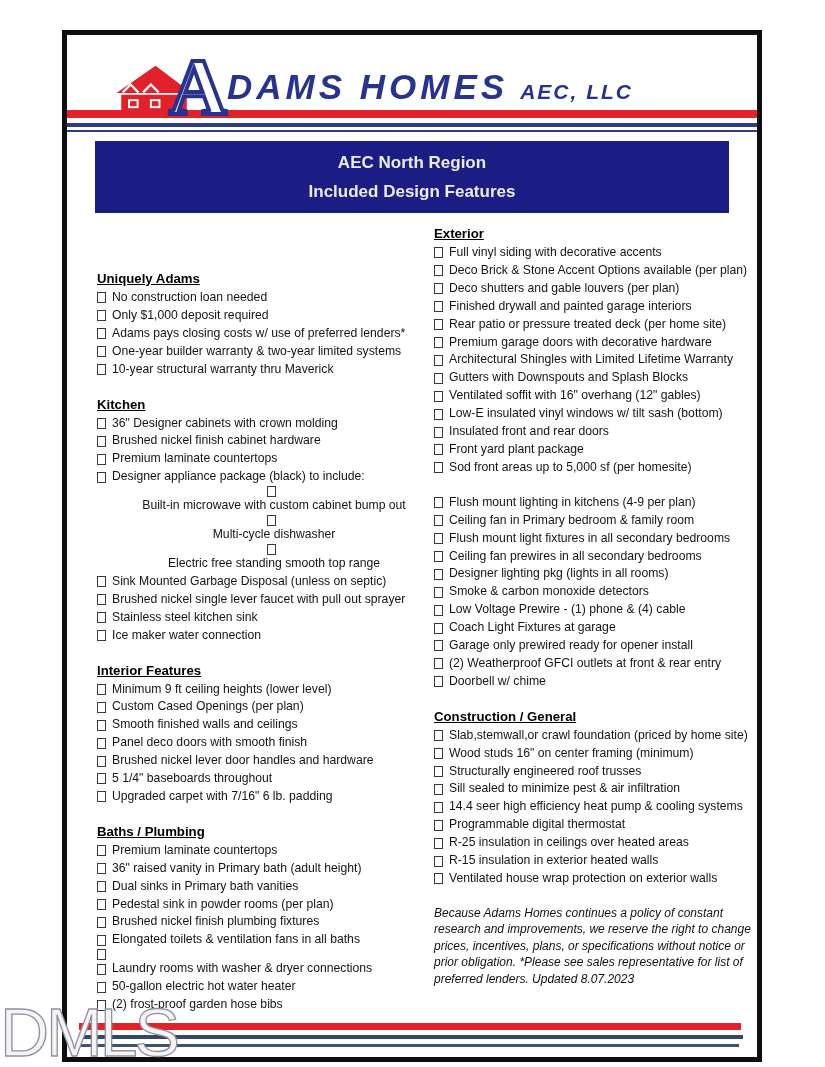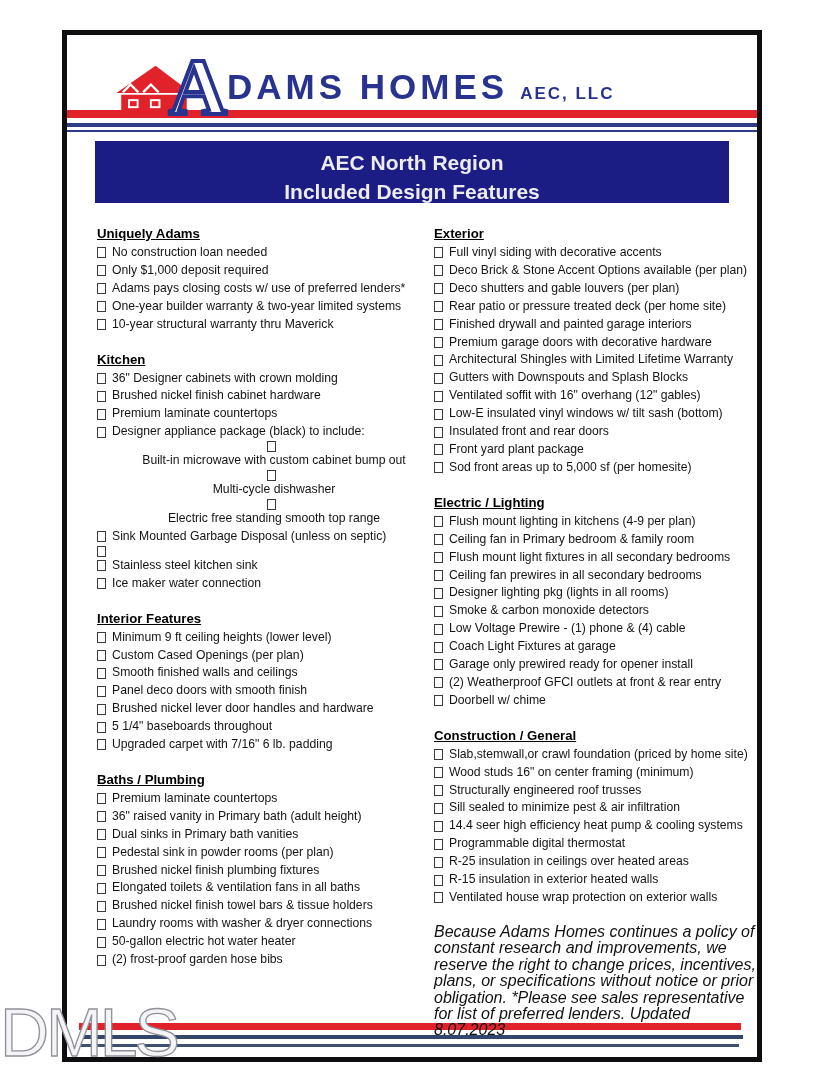--- a/index.html
+++ b/index.html
@@ -6,53 +6,53 @@
     font-family:"Liberation Sans",sans-serif;position:relative;overflow:hidden;}
 
   .page{position:absolute;left:62px;top:30px;width:700px;height:1032px;
     box-sizing:border-box;border:5px solid #0e0e10;background:#fff;overflow:hidden;}
 
   
   .logo-house{position:absolute;left:48px;top:26px;width:78px;height:58px;z-index:3;}
   .logo-bigA{position:absolute;left:102px;top:14px;z-index:3;
     font-family:"Liberation Serif",serif;font-weight:bold;font-size:80px;line-height:0.95;
     color:#ffffff;-webkit-text-stroke:4px #283390;}
-  .logo-brand{position:absolute;left:160px;top:34px;z-index:3;display:flex;align-items:baseline;gap:12px;}
+  .logo-brand{position:absolute;left:160px;top:34px;z-index:3;display:flex;align-items:baseline;gap:12px;font-style:italic;}
   .logo-brand .brand-main{font-weight:bold;font-size:35px;letter-spacing:4px;color:#283390;line-height:1;}
-  .logo-brand .brand-suffix{font-weight:bold;font-size:17px;letter-spacing:2px;color:#283390;line-height:1;}
+  .logo-brand .brand-suffix{font-weight:bold;font-size:21px;letter-spacing:2px;color:#283390;line-height:1;}
 
   
   .bar{position:absolute;left:0;width:100%;z-index:1;}
   .bar.red-top{top:75px;height:8px;background:#e2222b;}
   .bar.blue-top1{top:88px;height:4px;background:#2d3d85;}
   .bar.blue-top2{top:95px;height:2px;background:#2d3d85;}
 
   .bar-bottom{position:absolute;z-index:1;}
   .red-bottom{left:12px;top:988px;width:662px;height:7px;background:#e2222b;}
   .blue-bottom1{left:14px;top:1000px;width:662px;height:4px;background:#33476b;}
   .blue-bottom2{left:14px;top:1009px;width:658px;height:3px;background:#3d5170;}
 
   
-  .banner{position:absolute;left:28px;top:106px;width:634px;height:62px;background:#1c1c85;
-    color:#ececec;text-align:center;font-weight:bold;font-size:21px;line-height:29px;
+  .banner{position:absolute;left:28px;top:106px;width:634px;height:72px;background:#1c1c85;
+    color:#ececec;text-align:center;font-weight:bold;font-size:17px;line-height:29px;
     padding-top:7px;box-sizing:border-box;z-index:2;}
 
   
   .columns{position:absolute;left:30px;top:190px;width:662px;display:flex;z-index:2;}
-  .col-left{width:337px;flex:0 0 337px;}
+  .col-left{width:337px;flex:0 0 337px;margin-top:45px;}
   .col-right{width:325px;flex:0 0 325px;}
   .section{margin-bottom:17px;}
   .section-title{font-size:13.2px;font-weight:bold;text-decoration:underline;
     color:#000;line-height:18px;margin-bottom:1px;white-space:nowrap;}
   .item{display:flex;align-items:center;font-size:12.2px;line-height:17.9px;
     color:#141414;white-space:nowrap;}
   .item.indent{margin-left:17px;flex-direction:column;}
   .cb{width:7px;height:9px;border:1px solid #3a3a3a;margin-right:6px;flex:0 0 auto;background:#fff;}
 
-  .disclaimer{margin-top:4px;width:322px;font-style:italic;font-size:16px;
+  .disclaimer{margin-top:4px;width:322px;font-style:italic;font-size:12px;
     line-height:16.4px;color:#111;white-space:normal;}
 
   
   .watermark{position:absolute;left:0px;top:998px;z-index:5;
     font-family:"Liberation Sans",sans-serif;font-size:68px;letter-spacing:-3px;
     color:#f4f4f6;-webkit-text-stroke:1.3px #90909a;line-height:1;}
 </style>
 </head>
 <body>
 
@@ -136,20 +136,21 @@
           <div class="item indent">
             <span class="cb"></span>
             <span>Electric free standing smooth top range</span>
           </div>
           <div class="item">
             <span class="cb"></span>
             <span>Sink Mounted Garbage Disposal (unless on septic)</span>
           </div>
           <div class="item">
             <span class="cb"></span>
+            <span>Brushed nickel single lever faucet with pull out sprayer</span>
           </div>
           <div class="item">
             <span class="cb"></span>
             <span>Stainless steel kitchen sink</span>
           </div>
           <div class="item">
             <span class="cb"></span>
             <span>Ice maker water connection</span>
           </div>
         </div>
@@ -205,21 +206,20 @@
           <div class="item">
             <span class="cb"></span>
             <span>Brushed nickel finish plumbing fixtures</span>
           </div>
           <div class="item">
             <span class="cb"></span>
             <span>Elongated toilets &amp; ventilation fans in all baths</span>
           </div>
           <div class="item">
             <span class="cb"></span>
-            <span>Brushed nickel finish towel bars &amp; tissue holders</span>
           </div>
           <div class="item">
             <span class="cb"></span>
             <span>Laundry rooms with washer &amp; dryer connections</span>
           </div>
           <div class="item">
             <span class="cb"></span>
             <span>50-gallon electric hot water heater</span>
           </div>
           <div class="item">
@@ -238,28 +238,28 @@
           <div class="item">
             <span class="cb"></span>
             <span>Deco Brick &amp; Stone Accent Options available (per plan)</span>
           </div>
           <div class="item">
             <span class="cb"></span>
             <span>Deco shutters and gable louvers (per plan)</span>
           </div>
           <div class="item">
             <span class="cb"></span>
+            <span>Finished drywall and painted garage interiors</span>
+          </div>
+          <div class="item">
+            <span class="cb"></span>
             <span>Rear patio or pressure treated deck (per home site)</span>
           </div>
           <div class="item">
             <span class="cb"></span>
-            <span>Finished drywall and painted garage interiors</span>
-          </div>
-          <div class="item">
-            <span class="cb"></span>
             <span>Premium garage doors with decorative hardware</span>
           </div>
           <div class="item">
             <span class="cb"></span>
             <span>Architectural Shingles with Limited Lifetime Warranty</span>
           </div>
           <div class="item">
             <span class="cb"></span>
             <span>Gutters with Downspouts and Splash Blocks</span>
           </div>
@@ -278,21 +278,20 @@
           <div class="item">
             <span class="cb"></span>
             <span>Front yard plant package</span>
           </div>
           <div class="item">
             <span class="cb"></span>
             <span>Sod front areas up to 5,000 sf (per homesite)</span>
           </div>
         </div>
         <div class="section">
-          <div class="section-title">Electric / Lighting</div>
           <div class="item">
             <span class="cb"></span>
             <span>Flush mount lighting in kitchens (4-9 per plan)</span>
           </div>
           <div class="item">
             <span class="cb"></span>
             <span>Ceiling fan in Primary bedroom &amp; family room</span>
           </div>
           <div class="item">
             <span class="cb"></span>

